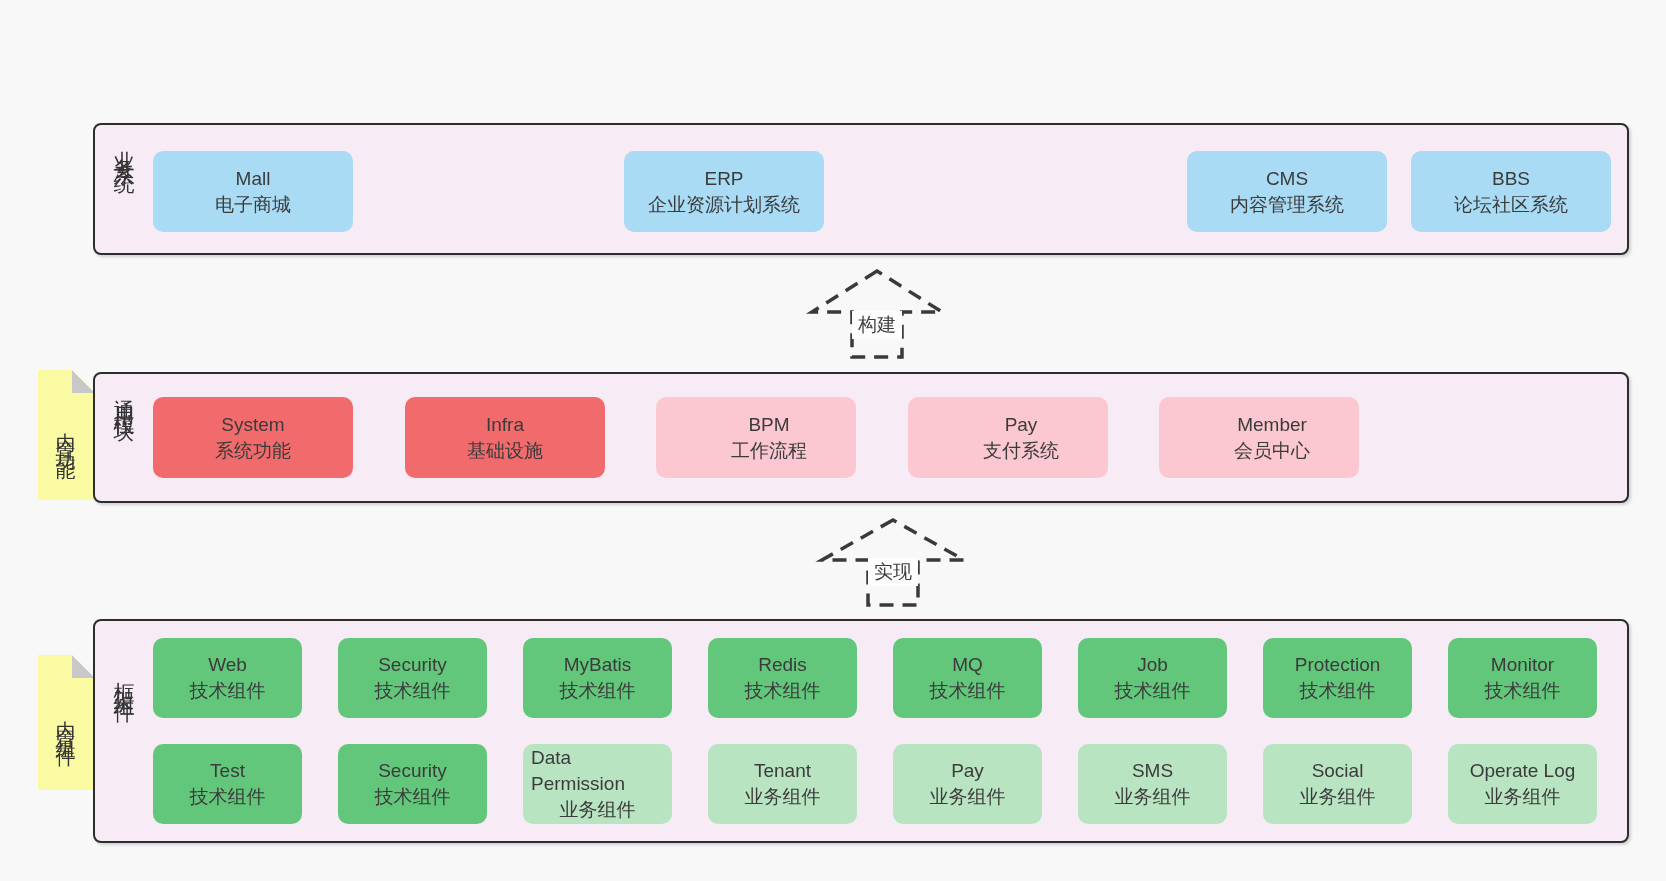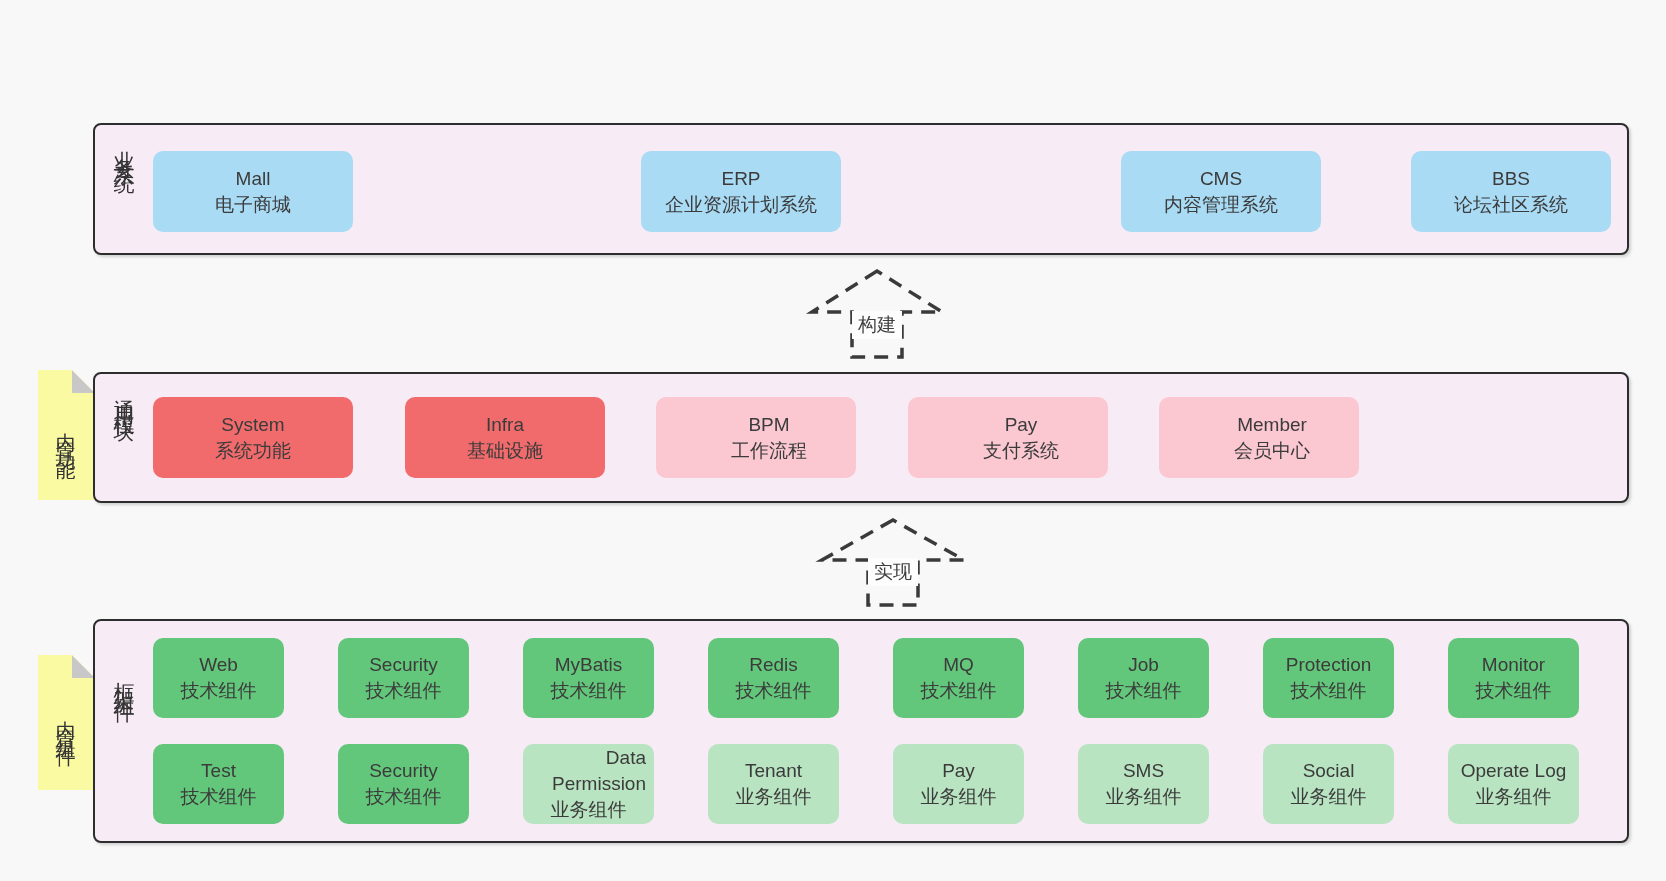--- a/index.html
+++ b/index.html
@@ -19,22 +19,22 @@
         clip-path:polygon(0 0,calc(100% - 23px) 0,100% 23px,100% 100%,0 100%);}
   .note2{top:370px;height:130px;}
   .note3{top:655px;height:135px;}
   .note .fold{position:absolute;top:0;right:0;width:23px;height:23px;background:#c8c8c8;
         clip-path:polygon(0 0,100% 100%,0 100%);}
   .note .ntext{position:absolute;left:50%;top:50%;transform:translate(-50%,-50%);
         writing-mode:vertical-rl;text-orientation:upright;font-size:20px;letter-spacing:9px;
         color:#333;white-space:nowrap;}
   .box{position:absolute;width:200px;height:81px;border-radius:10px;z-index:2;
        display:flex;flex-direction:column;align-items:center;justify-content:center;
-       text-align:right;font-size:19px;line-height:26px;padding:0 8px;}
-  .box.small{width:131px;height:80px;}
+       text-align:left;font-size:19px;line-height:26px;padding:0 8px;}
+  .box.small{width:149px;height:80px;}
   .blue{background:#a9dbf5;}
   .red{background:#f16b6c;}
   .pink{background:#fbc8d2;padding-left:34px;}
   .green{background:#63c77b;}
   .lgreen{background:#b9e4c2;}
   .r1{top:151px;}  
   .r2{top:397px;}  
   .r3{top:638px;}  
   .r4{top:744px;}  
   .arrow-svg{position:absolute;z-index:1;}
@@ -73,25 +73,25 @@
 
   <svg class="arrow-svg" style="left:810px;top:512px" width="165" height="100" viewBox="0 0 165 100">
     <path d="M83 8 L12 48 L58 48 L58 93 L108 93 L108 48 L154 48 Z"></path>
   </svg>
   <div class="arrow-label" style="left:868px;top:558px">实现</div>
 
   <div class="box blue r1" style="left:153px">
     <div>Mall</div>
     <div>电子商城</div>
   </div>
-  <div class="box blue r1" style="left:641px">
+  <div class="box blue r1" style="left:624px">
     <div>ERP</div>
     <div>企业资源计划系统</div>
   </div>
-  <div class="box blue r1" style="left:1121px">
+  <div class="box blue r1" style="left:1187px">
     <div>CMS</div>
     <div>内容管理系统</div>
   </div>
   <div class="box blue r1" style="left:1411px">
     <div>BBS</div>
     <div>论坛社区系统</div>
   </div>
 
   <div class="box red r2" style="left:153px">
     <div>System</div>

